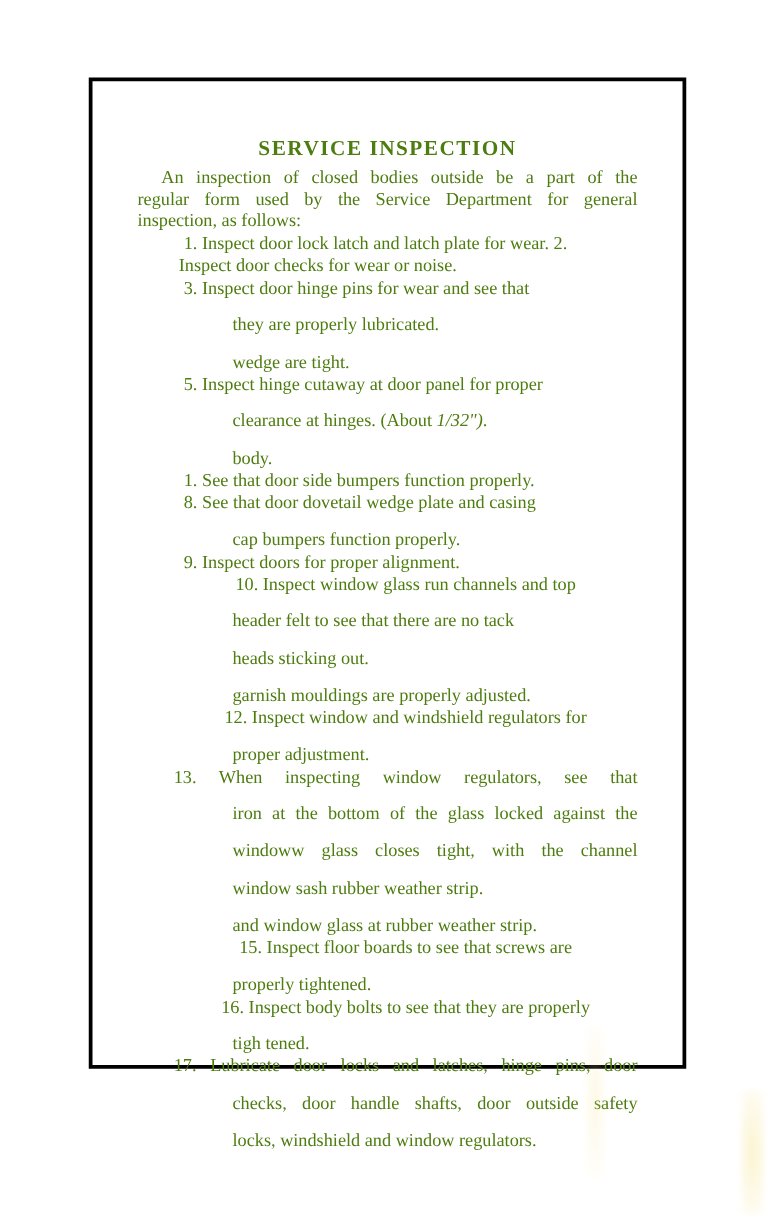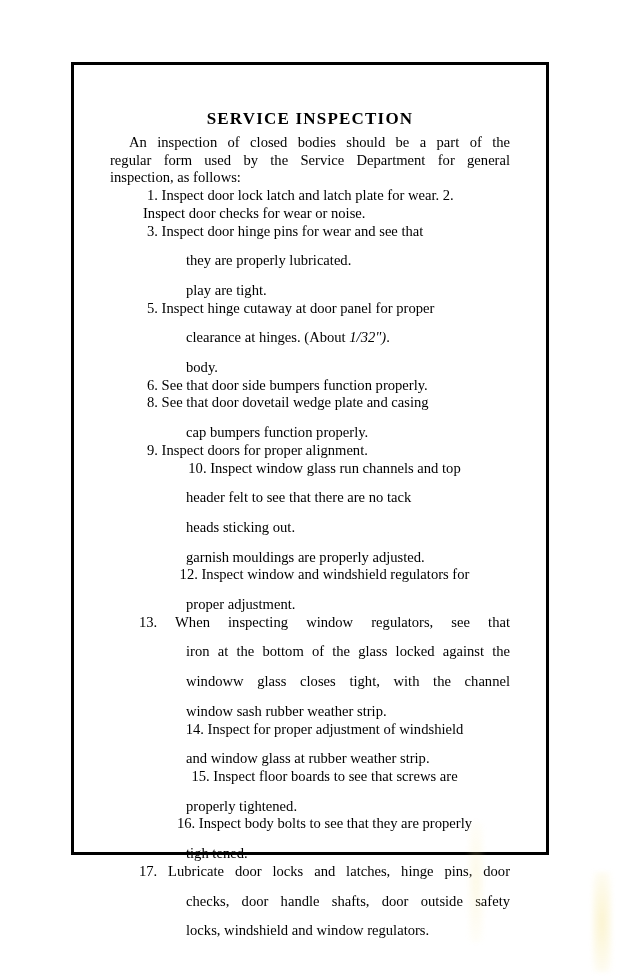--- a/index.html
+++ b/index.html
@@ -11,21 +11,21 @@
     font-family: "Liberation Serif", "DejaVu Serif", serif;
   }
   .sheet-border {
     position: absolute;
     left: 71px; top: 62px;
     width: 478px; height: 793px;
     border: 3px solid #000000;
     box-sizing: border-box;
     padding: 0 36px;
     background: #ffffff;
-    color: #000000;
+    color: #4d7c0f;
   }
   .title {
     margin: 44px 0 0 0;
     font-size: 17px;
     font-weight: bold;
     letter-spacing: 1.2px;
     text-align: center;
     line-height: 20px;
     white-space: nowrap;
   }
@@ -53,49 +53,48 @@
   .artifact-2 { left: 468px; top: 822px; width: 16px; height: 120px; opacity: .5; }
 </style>
 </head>
 <body>
 
 <div class="sheet-border">
 
   <div class="title">SERVICE INSPECTION</div>
 
   <div class="para">
-    <div class="pline indent j">An inspection of closed bodies should be a part of the</div>
+    <div class="pline indent j">An inspection of closed bodies outside be a part of the</div>
     <div class="pline j">regular form used by the Service Department for general</div>
     <div class="pline">inspection, as follows:</div>
   </div>
 
   <div class="list">
     <div class="ln n1">1. Inspect door lock latch and latch plate for wear. 2.</div>
     <div class="ln c0">Inspect door checks for wear or noise.</div>
     <div class="ln n1">3. Inspect door hinge pins for wear and see that</div>
     <div class="ln c">they are properly lubricated.</div>
-    <div class="ln c">play are tight.</div>
+    <div class="ln c">wedge are tight.</div>
     <div class="ln n1">5. Inspect hinge cutaway at door panel for proper</div>
     <div class="ln c"><span>clearance at hinges. (About </span><span class="frac-italic">1/32")</span><span>.</span></div>
     <div class="ln c">body.</div>
-    <div class="ln n1">6. See that door side bumpers function properly.</div>
+    <div class="ln n1">1. See that door side bumpers function properly.</div>
     <div class="ln n1">8. See that door dovetail wedge plate and casing</div>
     <div class="ln c">cap bumpers function properly.</div>
     <div class="ln n1">9. Inspect doors for proper alignment.</div>
     <div class="ln n2">10. Inspect window glass run channels and top</div>
     <div class="ln c">header felt to see that there are no tack</div>
     <div class="ln c">heads sticking out.</div>
     <div class="ln c">garnish mouldings are properly adjusted.</div>
     <div class="ln n2">12. Inspect window and windshield regulators for</div>
     <div class="ln c">proper adjustment.</div>
     <div class="ln n2 j">13. When inspecting window regulators, see that</div>
     <div class="ln c j">iron at the bottom of the glass locked against the</div>
     <div class="ln c j">windoww glass closes tight, with the channel</div>
     <div class="ln c">window sash rubber weather strip.</div>
-    <div class="ln n2">14. Inspect for proper adjustment of windshield</div>
     <div class="ln c">and window glass at rubber weather strip.</div>
     <div class="ln n2">15. Inspect floor boards to see that screws are</div>
     <div class="ln c">properly tightened.</div>
     <div class="ln n2">16. Inspect body bolts to see that they are properly</div>
     <div class="ln c">tigh tened.</div>
     <div class="ln n2 j">17. Lubricate door locks and latches, hinge pins, door</div>
     <div class="ln c j">checks, door handle shafts, door outside safety</div>
     <div class="ln c">locks, windshield and window regulators.</div>
   </div>
 

